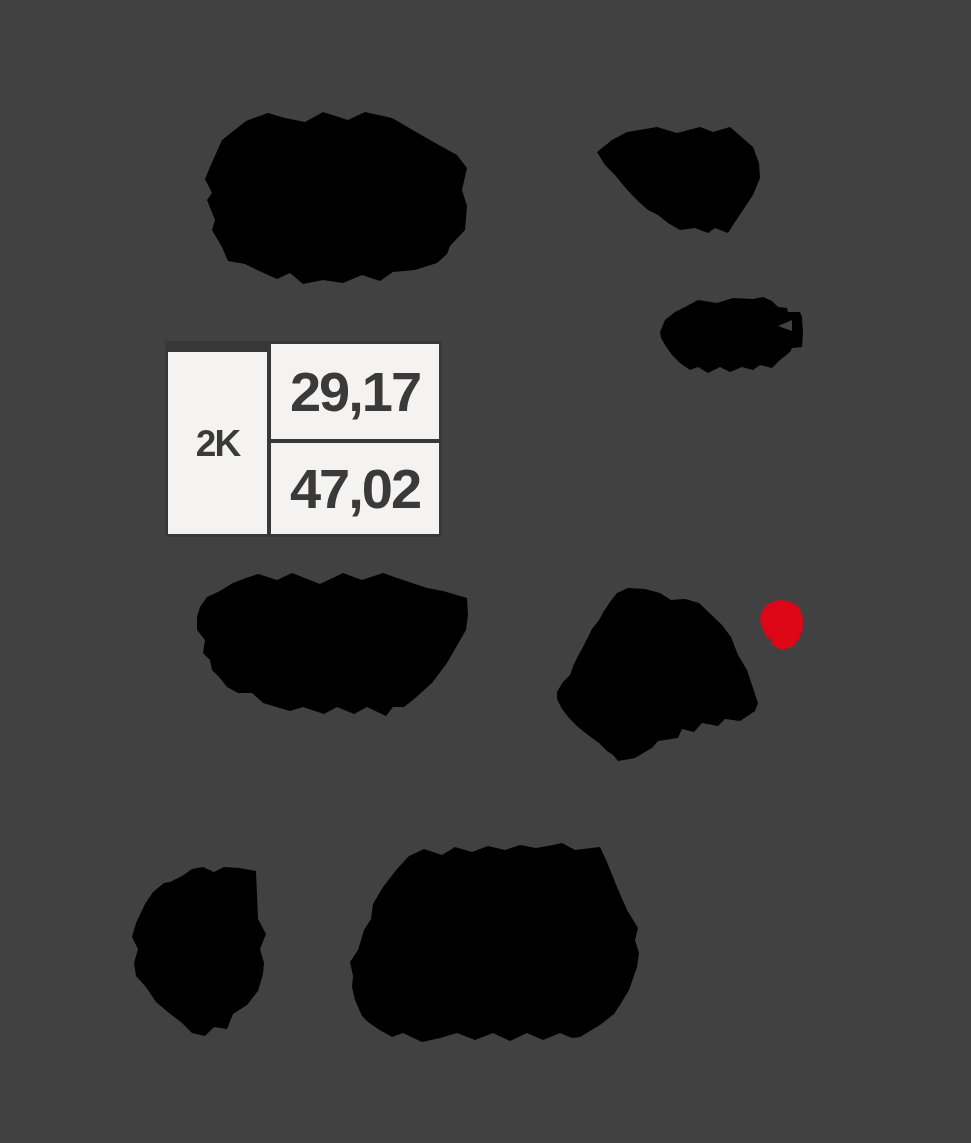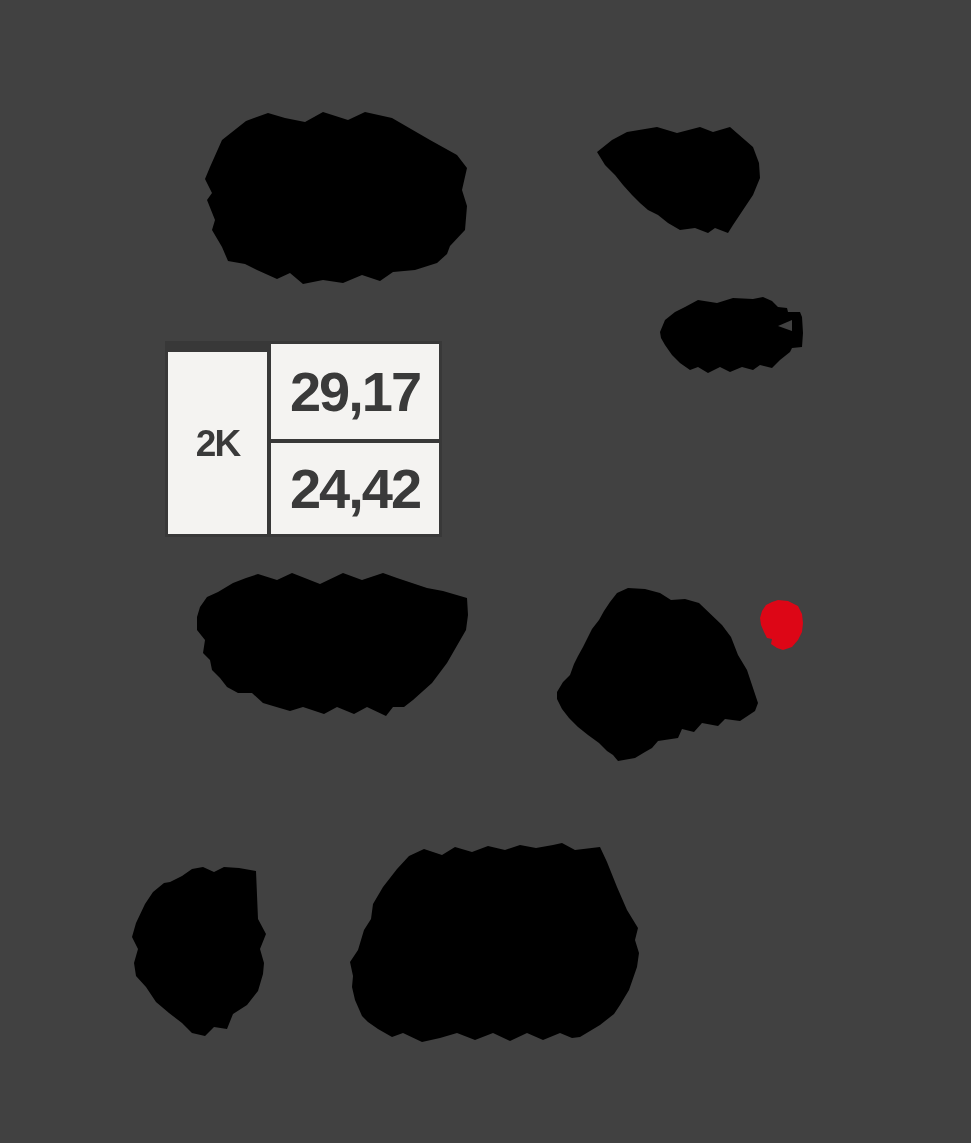--- a/index.html
+++ b/index.html
@@ -85,16 +85,16 @@
     <path class="marker" d="M778,600 L788,601 L798,606 L802,614 L803,623 L802,632 L798,640 L792,647 L783,650 L777,648 L771,644 L772,639 L767,638 L764,632 L761,625 L760,618 L762,611 L766,605 L772,602 Z"></path>
 
     <path class="blob" d="M170,882 L182,876 L192,869 L203,867 L214,872 L224,867 L239,868 L256,871 L258,919 L266,934 L260,949 L264,963 L263,974 L258,991 L247,1005 L233,1014 L227,1029 L214,1027 L205,1036 L192,1033 L182,1023 L169,1013 L156,1002 L146,987 L136,976 L134,963 L138,949 L132,937 L136,923 L145,904 L153,892 L164,883 Z"></path>
 
     <path class="blob" d="M350,962 L358,950 L364,930 L371,919 L373,904 L383,887 L397,869 L409,856 L424,849 L442,855 L455,847 L472,852 L488,846 L505,850 L520,845 L536,848 L553,845 L562,843 L575,850 L600,847 L607,862 L617,887 L627,910 L638,928 L635,940 L639,953 L637,967 L629,990 L620,1005 L614,1014 L600,1025 L590,1031 L580,1037 L572,1038 L560,1033 L543,1040 L527,1033 L510,1041 L493,1033 L475,1040 L457,1033 L440,1038 L422,1042 L403,1033 L392,1037 L378,1029 L368,1022 L362,1016 L355,1000 L352,987 L353,976 Z"></path>
   </svg>
 
   <div class="zone-table">
     <div class="zone-cell zone-label-cell">2K</div>
     <div class="zone-cell zone-value-cell zone-value-top">29,17</div>
-    <div class="zone-cell zone-value-cell zone-value-bottom">24,42</div>
+    <div class="zone-cell zone-value-cell zone-value-bottom">47,02</div>
   </div>
 
 </div>
 
 </body></html>

